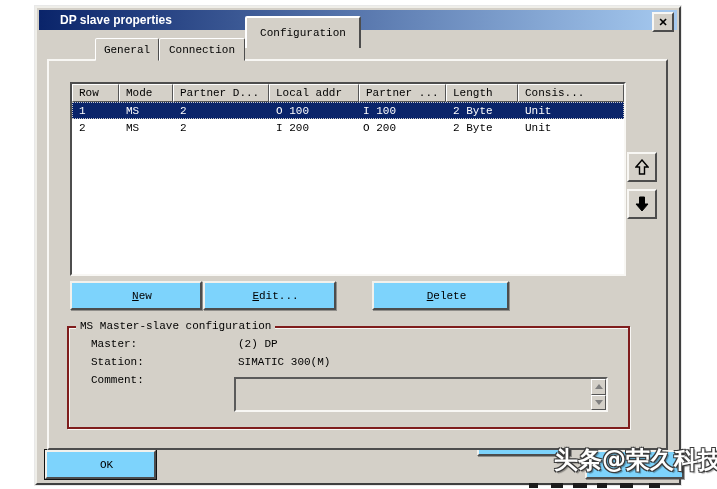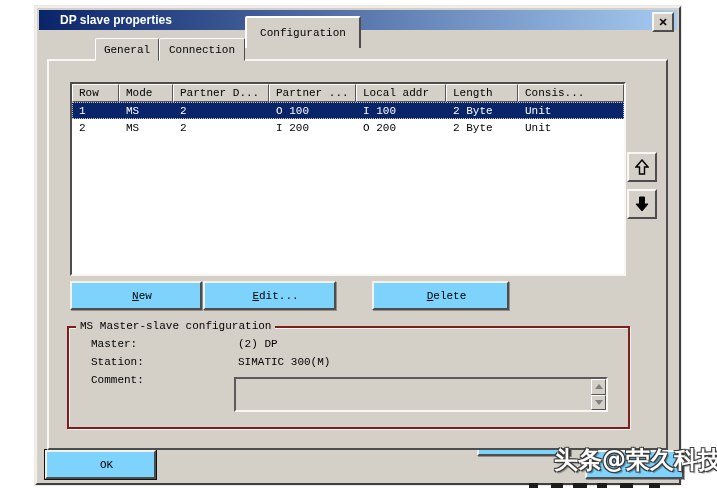--- a/index.html
+++ b/index.html
@@ -156,22 +156,22 @@
     <span>Configuration</span>
   </div>
 
   <div class="tabpage">
 
     <div class="listview">
       <div class="lv-header">
         <div class="lv-hcell c0">Row</div>
         <div class="lv-hcell c1">Mode</div>
         <div class="lv-hcell c2">Partner D...</div>
+        <div class="lv-hcell c4">Local addr</div>
         <div class="lv-hcell c3">Partner ...</div>
-        <div class="lv-hcell c4">Local addr</div>
         <div class="lv-hcell c5">Length</div>
         <div class="lv-hcell c6">Consis...</div>
       </div>
       <div class="lv-row selected">
         <div class="lv-cell c0">1</div>
         <div class="lv-cell c1">MS</div>
         <div class="lv-cell c2">2</div>
         <div class="lv-cell c3">O 100</div>
         <div class="lv-cell c4">I 100</div>
         <div class="lv-cell c5">2 Byte</div>

